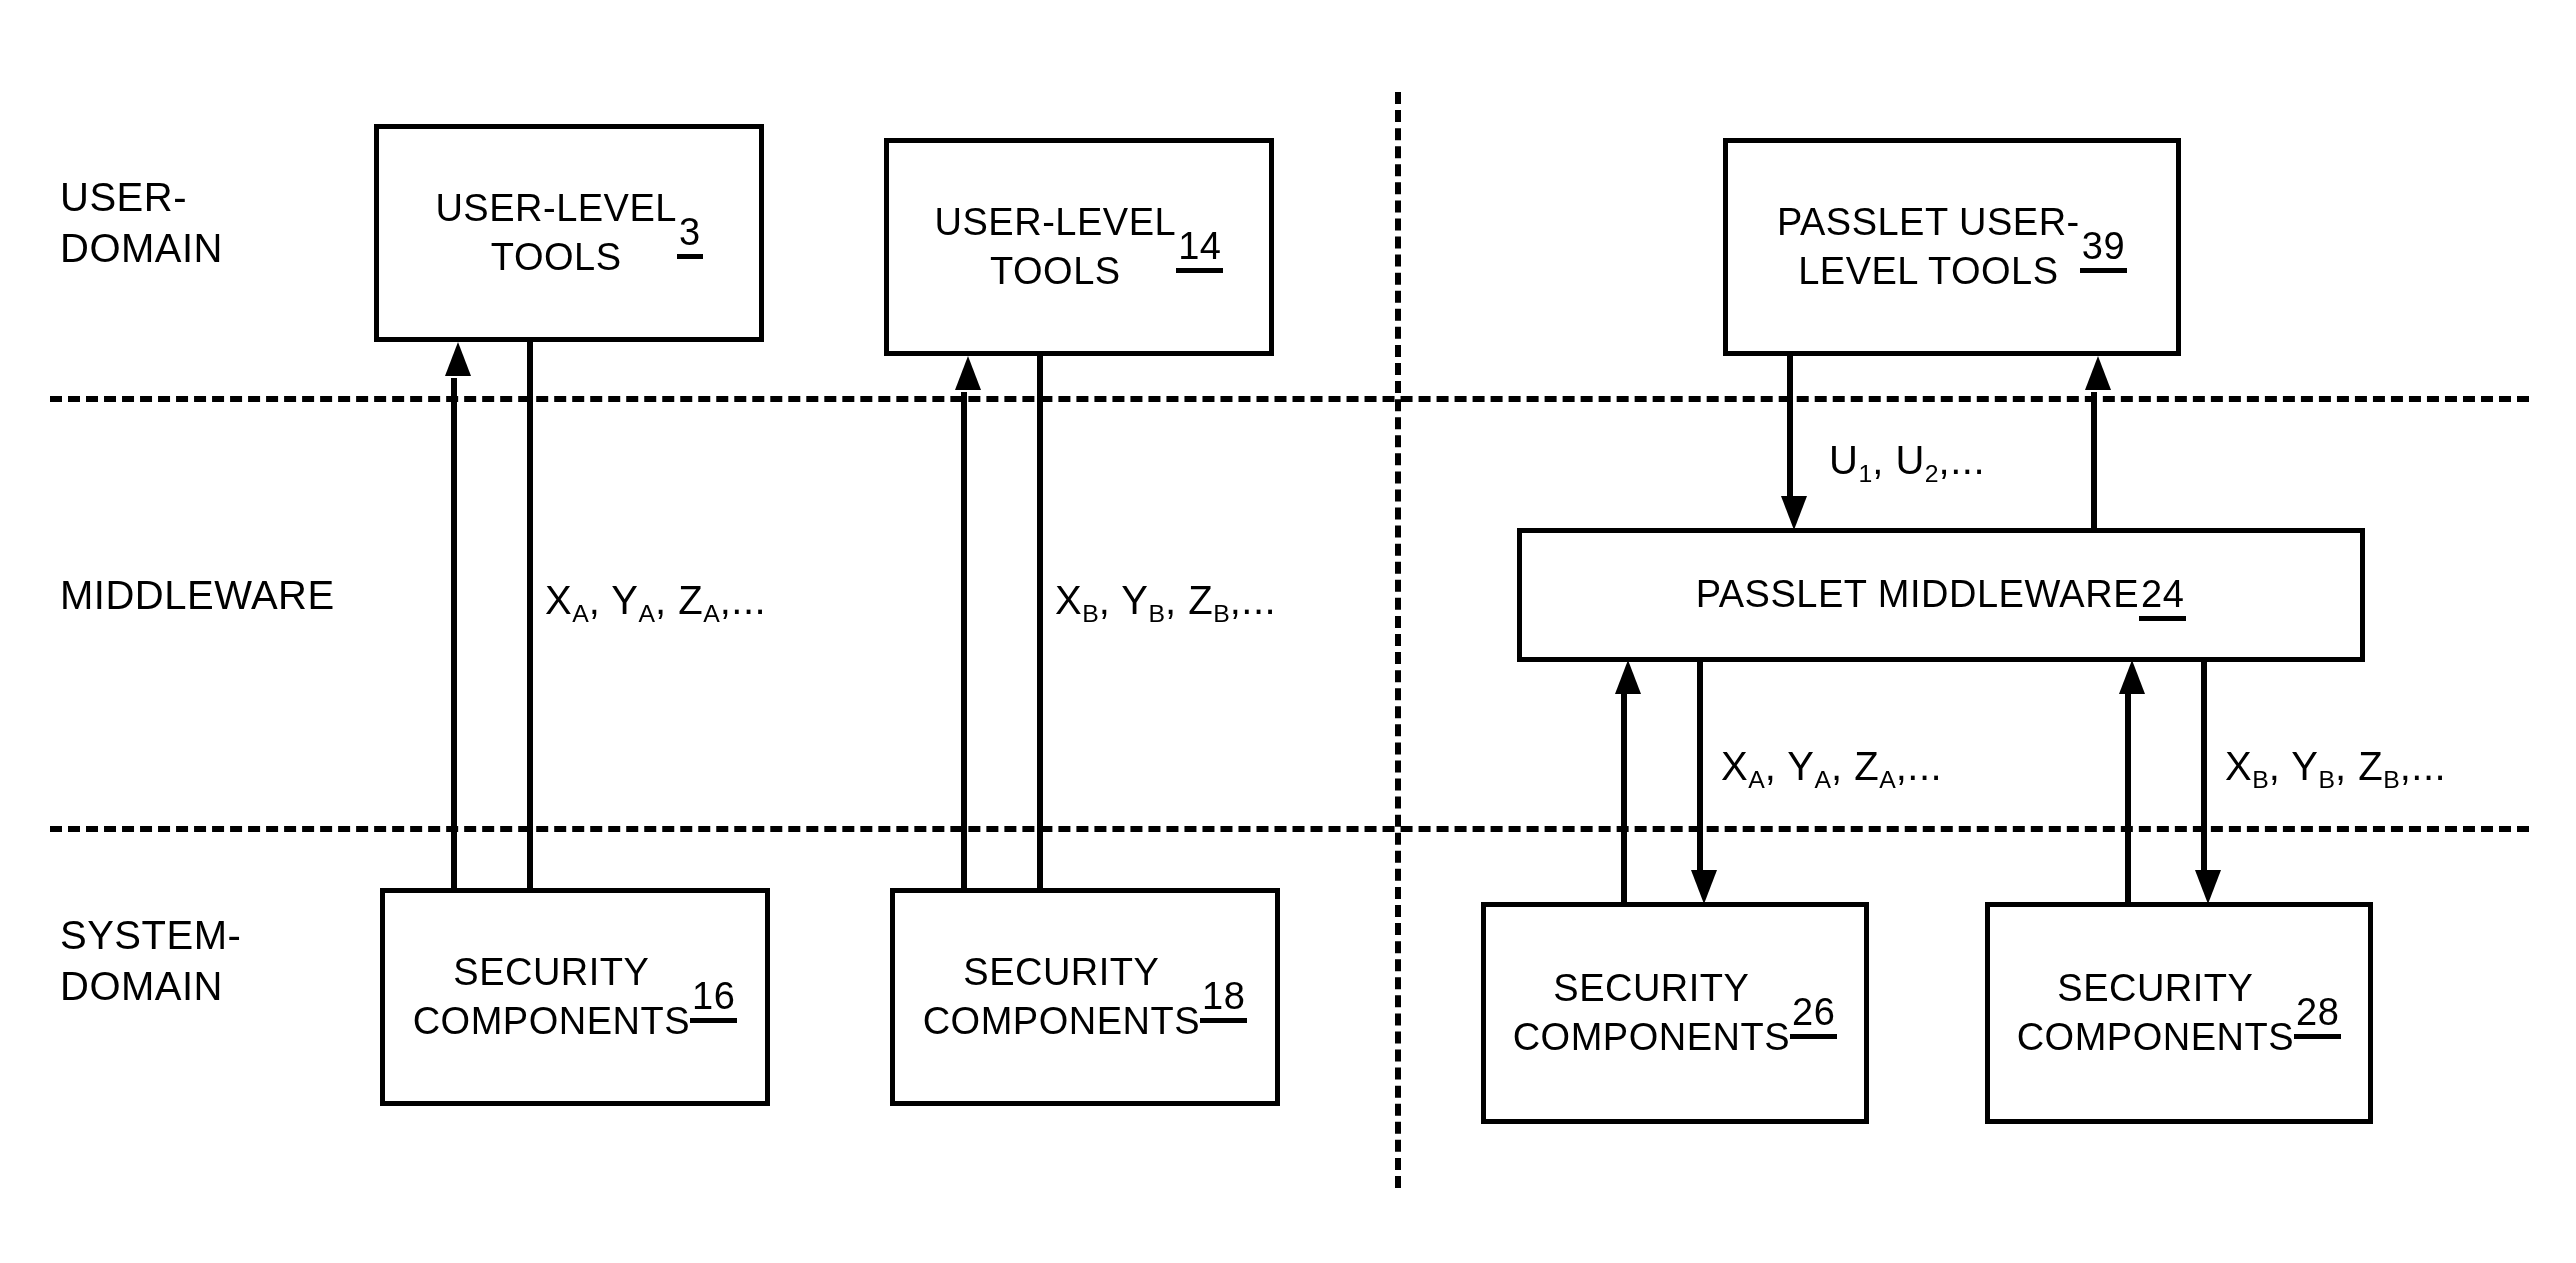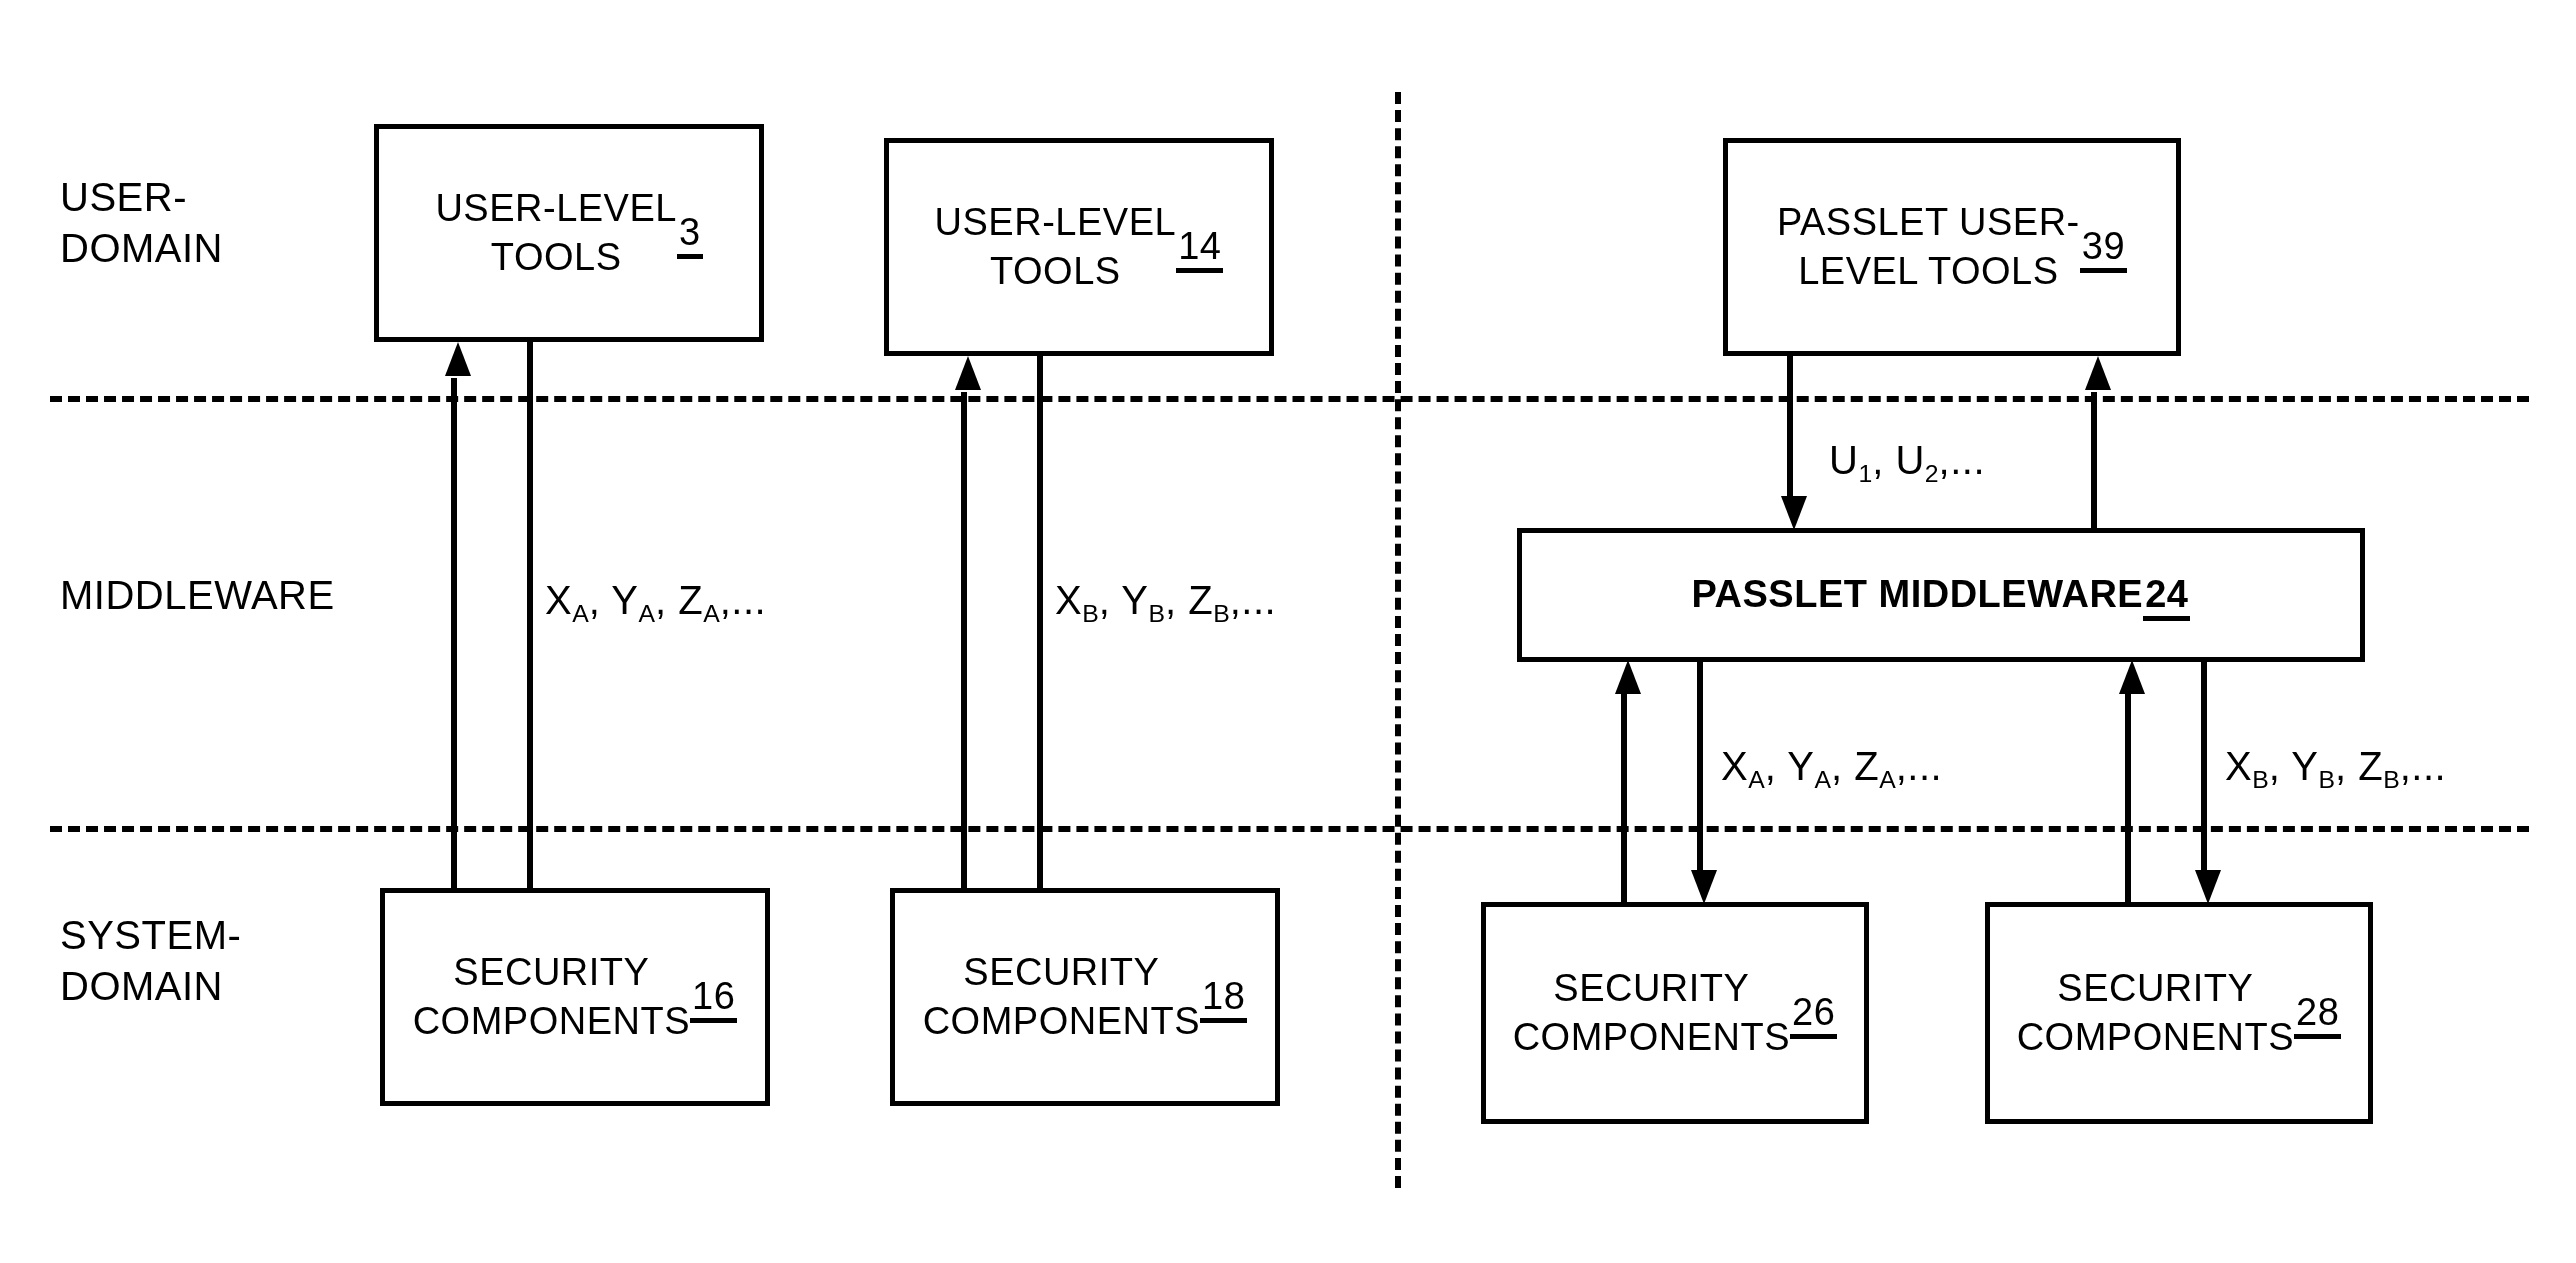--- a/index.html
+++ b/index.html
@@ -171,21 +171,21 @@
   <div class="signal" style="left:1055px; top:578px;">
     <span>X</span><sub>B</sub><span>, </span><span>Y</span><sub>B</sub><span>, </span><span>Z</span><sub>B</sub><span>,...</span>
   </div>
 
   <div class="box" style="left:1723px; top:138px; width:458px; height:218px;">
     <span class="box-title">PASSLET USER-
 LEVEL TOOLS</span>
     <span class="box-num">39</span>
   </div>
 
-  <div class="box" style="left:1517px; top:528px; width:848px; height:134px;font-weight:bold;">
+  <div class="box" style="left:1517px; top:528px; width:848px; height:134px;">
     <span class="box-title">PASSLET MIDDLEWARE</span>
     <span class="box-num">24</span>
   </div>
 
   <div class="conn" style="left:1787px; top:356px; height:140px;"></div>
   <div class="arrowhead arrow-down" style="left:1781px; top:496px;"></div>
 
   <div class="conn" style="left:2091px; top:392px; height:140px;"></div>
   <div class="arrowhead arrow-up" style="left:2085px; top:356px;"></div>
 

